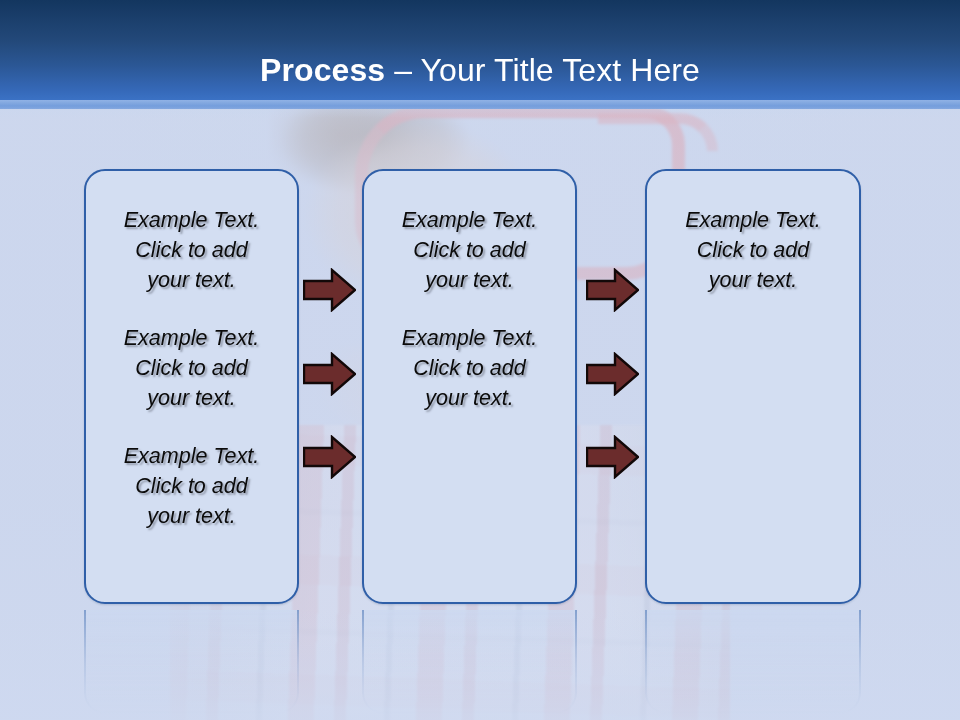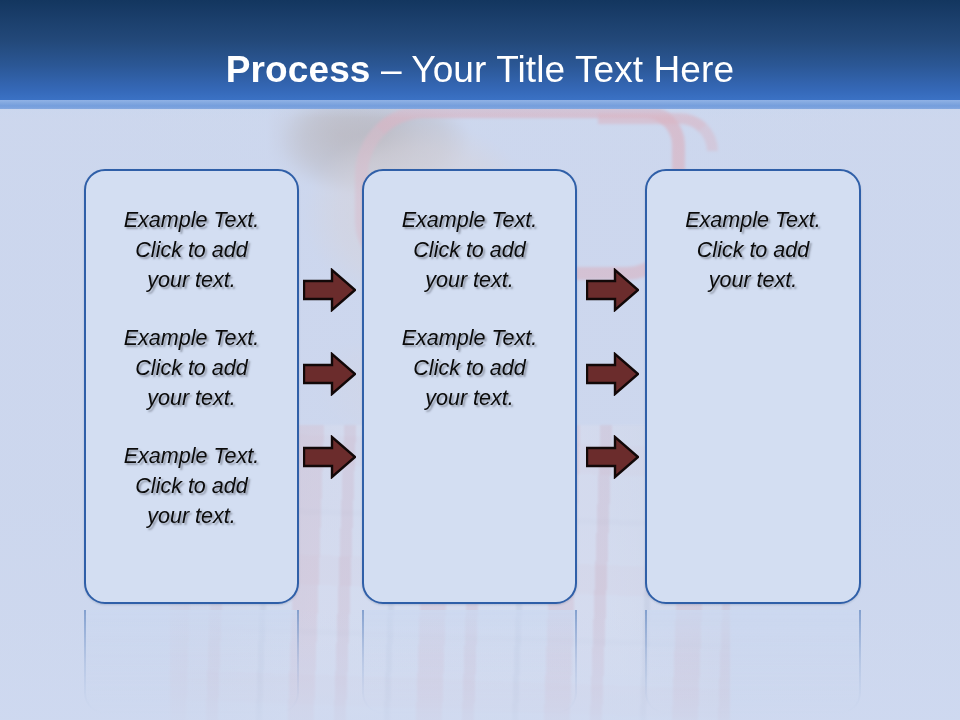--- a/index.html
+++ b/index.html
@@ -123,21 +123,21 @@
   .header-glow {
     position:absolute; left:0; top:100px;
     width:960px; height:18px;
     background:linear-gradient(180deg, rgba(160,190,235,.85) 0%, rgba(200,215,240,.25) 55%, rgba(205,215,238,0) 100%);
   }
   .title {
     position:absolute; left:0; top:52px;
     width:960px;
     text-align:center;
     color:#ffffff;
-    font-size:37px;
+    font-size:32px;
     line-height:36px;
     letter-spacing:.1px;
     white-space:nowrap;
   }
   .title .t-bold { font-weight:bold; }
   .title .t-rest { font-weight:normal; }
 
   
   .pbox {
     position:absolute;

